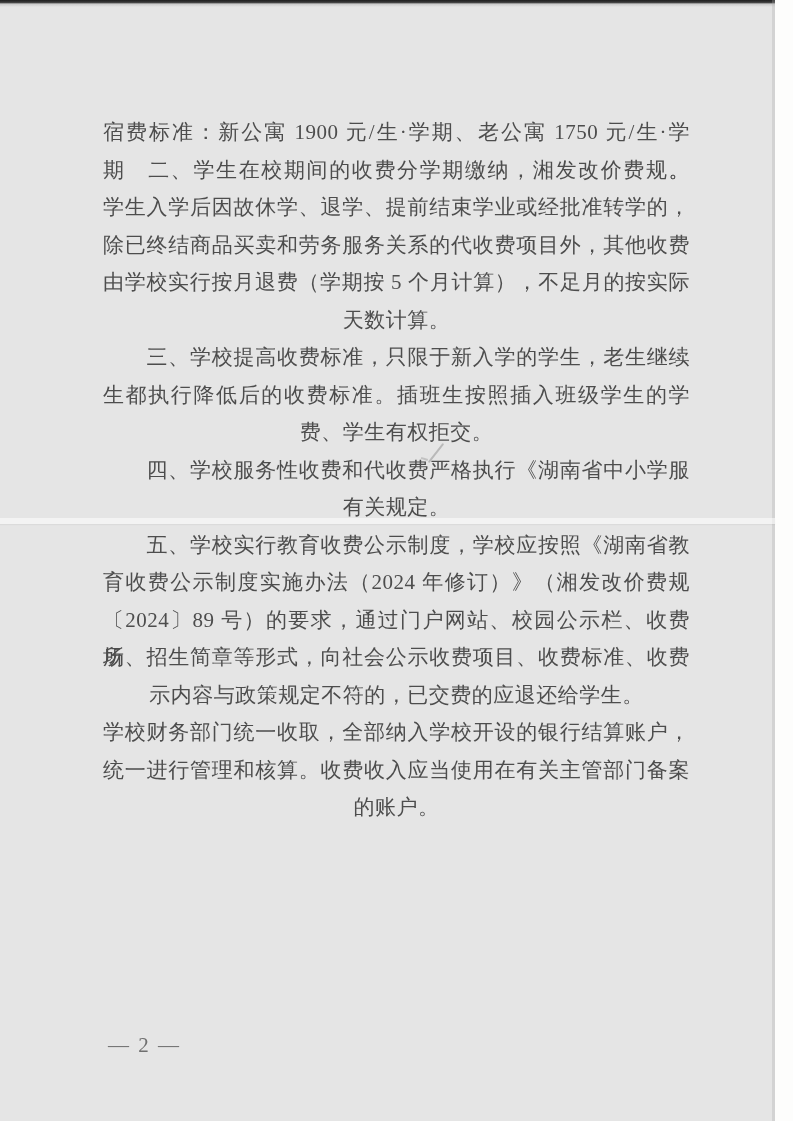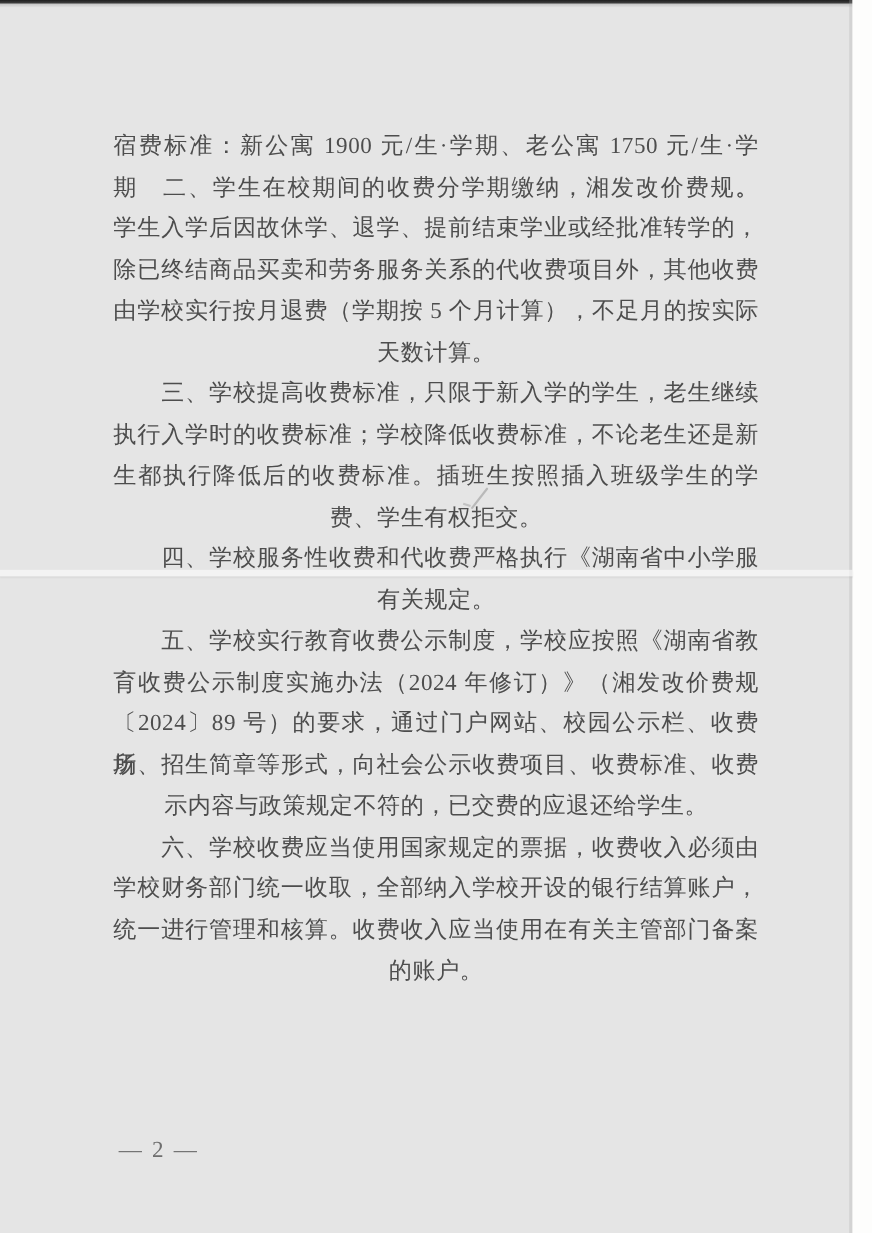--- a/index.html
+++ b/index.html
@@ -106,31 +106,29 @@
   <div class="pencil-mark-tip"></div>
 
   <div class="text-block">
     <div class="line fill">宿费标准：新公寓 1900 元/生·学期、老公寓 1750 元/生·学期。</div>
     <div class="line fill">　　二、学生在校期间的收费分学期缴纳，湘发改价费规。</div>
     <div class="line fill">学生入学后因故休学、退学、提前结束学业或经批准转学的，</div>
     <div class="line fill">除已终结商品买卖和劳务服务关系的代收费项目外，其他收费</div>
     <div class="line fill">由学校实行按月退费（学期按 5 个月计算），不足月的按实际</div>
     <div class="line">天数计算。</div>
     <div class="line fill">　　三、学校提高收费标准，只限于新入学的学生，老生继续</div>
-    <div class="line fill">执行入学时的收费标准；学校降低收费标准，不论老生还是新</div>
     <div class="line fill">生都执行降低后的收费标准。插班生按照插入班级学生的学</div>
     <div class="line">费、学生有权拒交。</div>
     <div class="line fill">　　四、学校服务性收费和代收费严格执行《湖南省中小学服</div>
     <div class="line">有关规定。</div>
     <div class="line fill">　　五、学校实行教育收费公示制度，学校应按照《湖南省教</div>
     <div class="line fill">育收费公示制度实施办法（2024 年修订）》（湘发改价费规</div>
     <div class="line fill">〔2024〕89 号）的要求，通过门户网站、校园公示栏、收费场</div>
     <div class="line fill">所、招生简章等形式，向社会公示收费项目、收费标准、收费</div>
     <div class="line">示内容与政策规定不符的，已交费的应退还给学生。</div>
-    <div class="line fill">　　六、学校收费应当使用国家规定的票据，收费收入必须由</div>
     <div class="line fill">学校财务部门统一收取，全部纳入学校开设的银行结算账户，</div>
     <div class="line fill">统一进行管理和核算。收费收入应当使用在有关主管部门备案</div>
     <div class="line">的账户。</div>
   </div>
 
   <div class="page-number">— 2 —</div>
 
 </div>
 
 </body></html>

